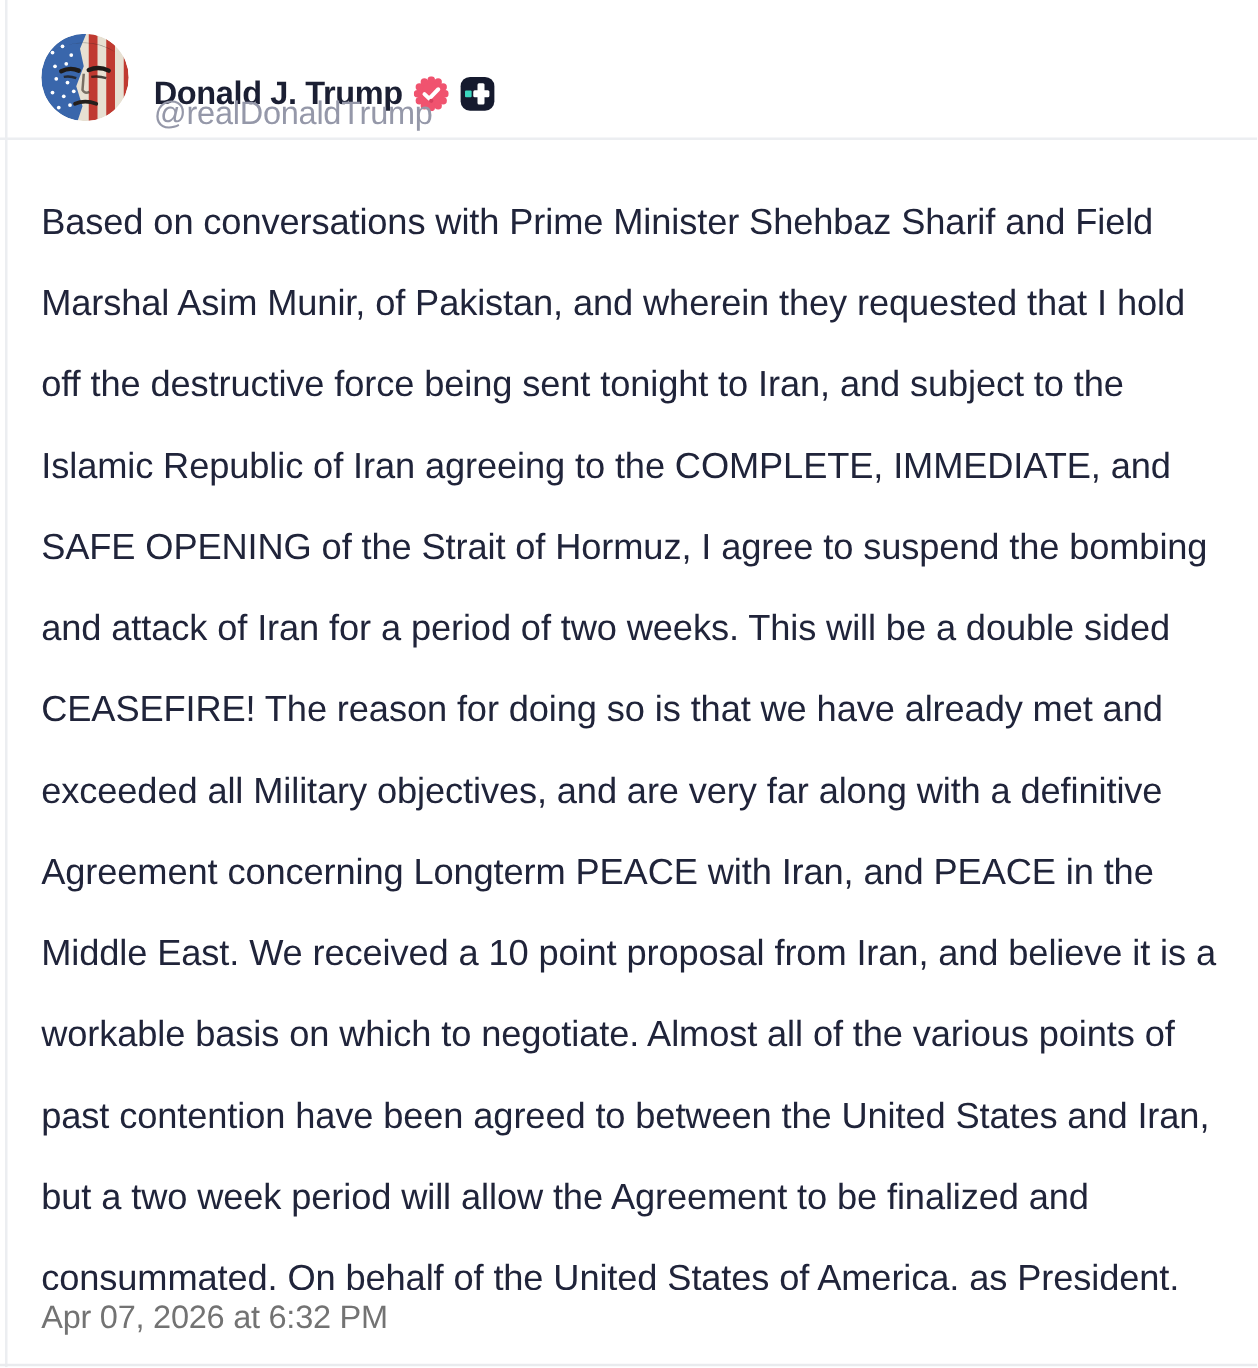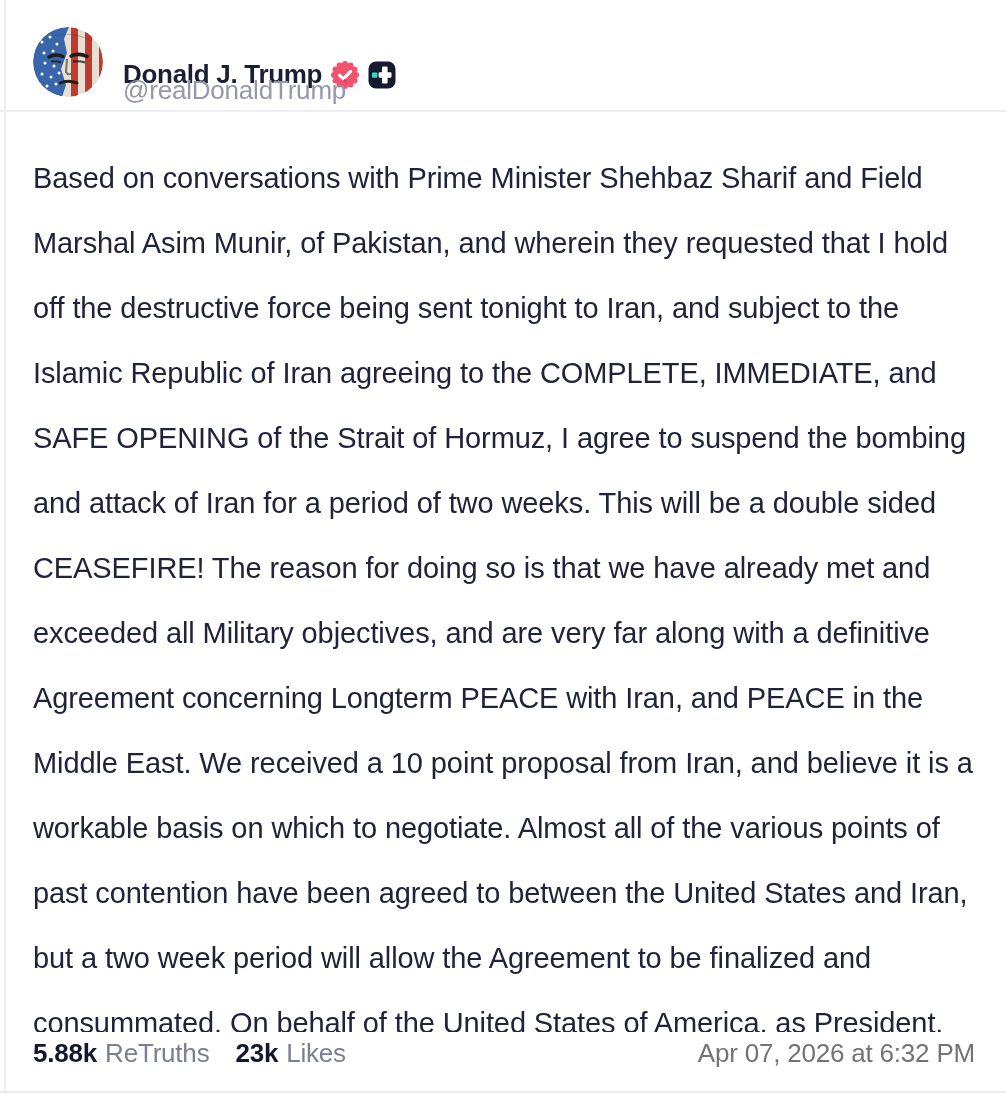--- a/index.html
+++ b/index.html
@@ -119,25 +119,17 @@
         <rect x="4" y="11.4" width="5.3" height="5.3" rx="0.8" fill="#3bd7bf"></rect>
       </svg>
     </div>
 
     <div class="handle">@realDonaldTrump</div>
   </div>
 
   <div class="body-text">Based on conversations with Prime Minister Shehbaz Sharif and Field Marshal Asim Munir, of Pakistan, and wherein they requested that I hold off the destructive force being sent tonight to Iran, and subject to the Islamic Republic of Iran agreeing to the COMPLETE, IMMEDIATE, and SAFE OPENING of the Strait of Hormuz, I agree to suspend the bombing and attack of Iran for a period of two weeks. This will be a double sided CEASEFIRE! The reason for doing so is that we have already met and exceeded all Military objectives, and are very far along with a definitive Agreement concerning Longterm PEACE with Iran, and PEACE in the Middle East. We received a 10 point proposal from Iran, and believe it is a workable basis on which to negotiate. Almost all of the various points of past contention have been agreed to between the United States and Iran, but a two week period will allow the Agreement to be finalized and consummated. On behalf of the United States of America, as President, and also representing the Countries of the Middle East, it is an Honor to have this Longterm problem close to resolution. Thank you for your attention to this matter! President DONALD J. TRUMP</div>
 
   <div class="footer">
-    <div class="stats">
-      <span class="stat">
-        <span class="count">5.88k</span><span class="label">ReTruths</span>
-      </span>
-      <span class="stat">
-        <span class="count">23k</span><span class="label">Likes</span>
-      </span>
-    </div>
     <span class="timestamp">Apr 07, 2026 at 6:32 PM</span>
   </div>
 
   <div class="bottom-border"></div>
 </div>
 
 </body></html>

